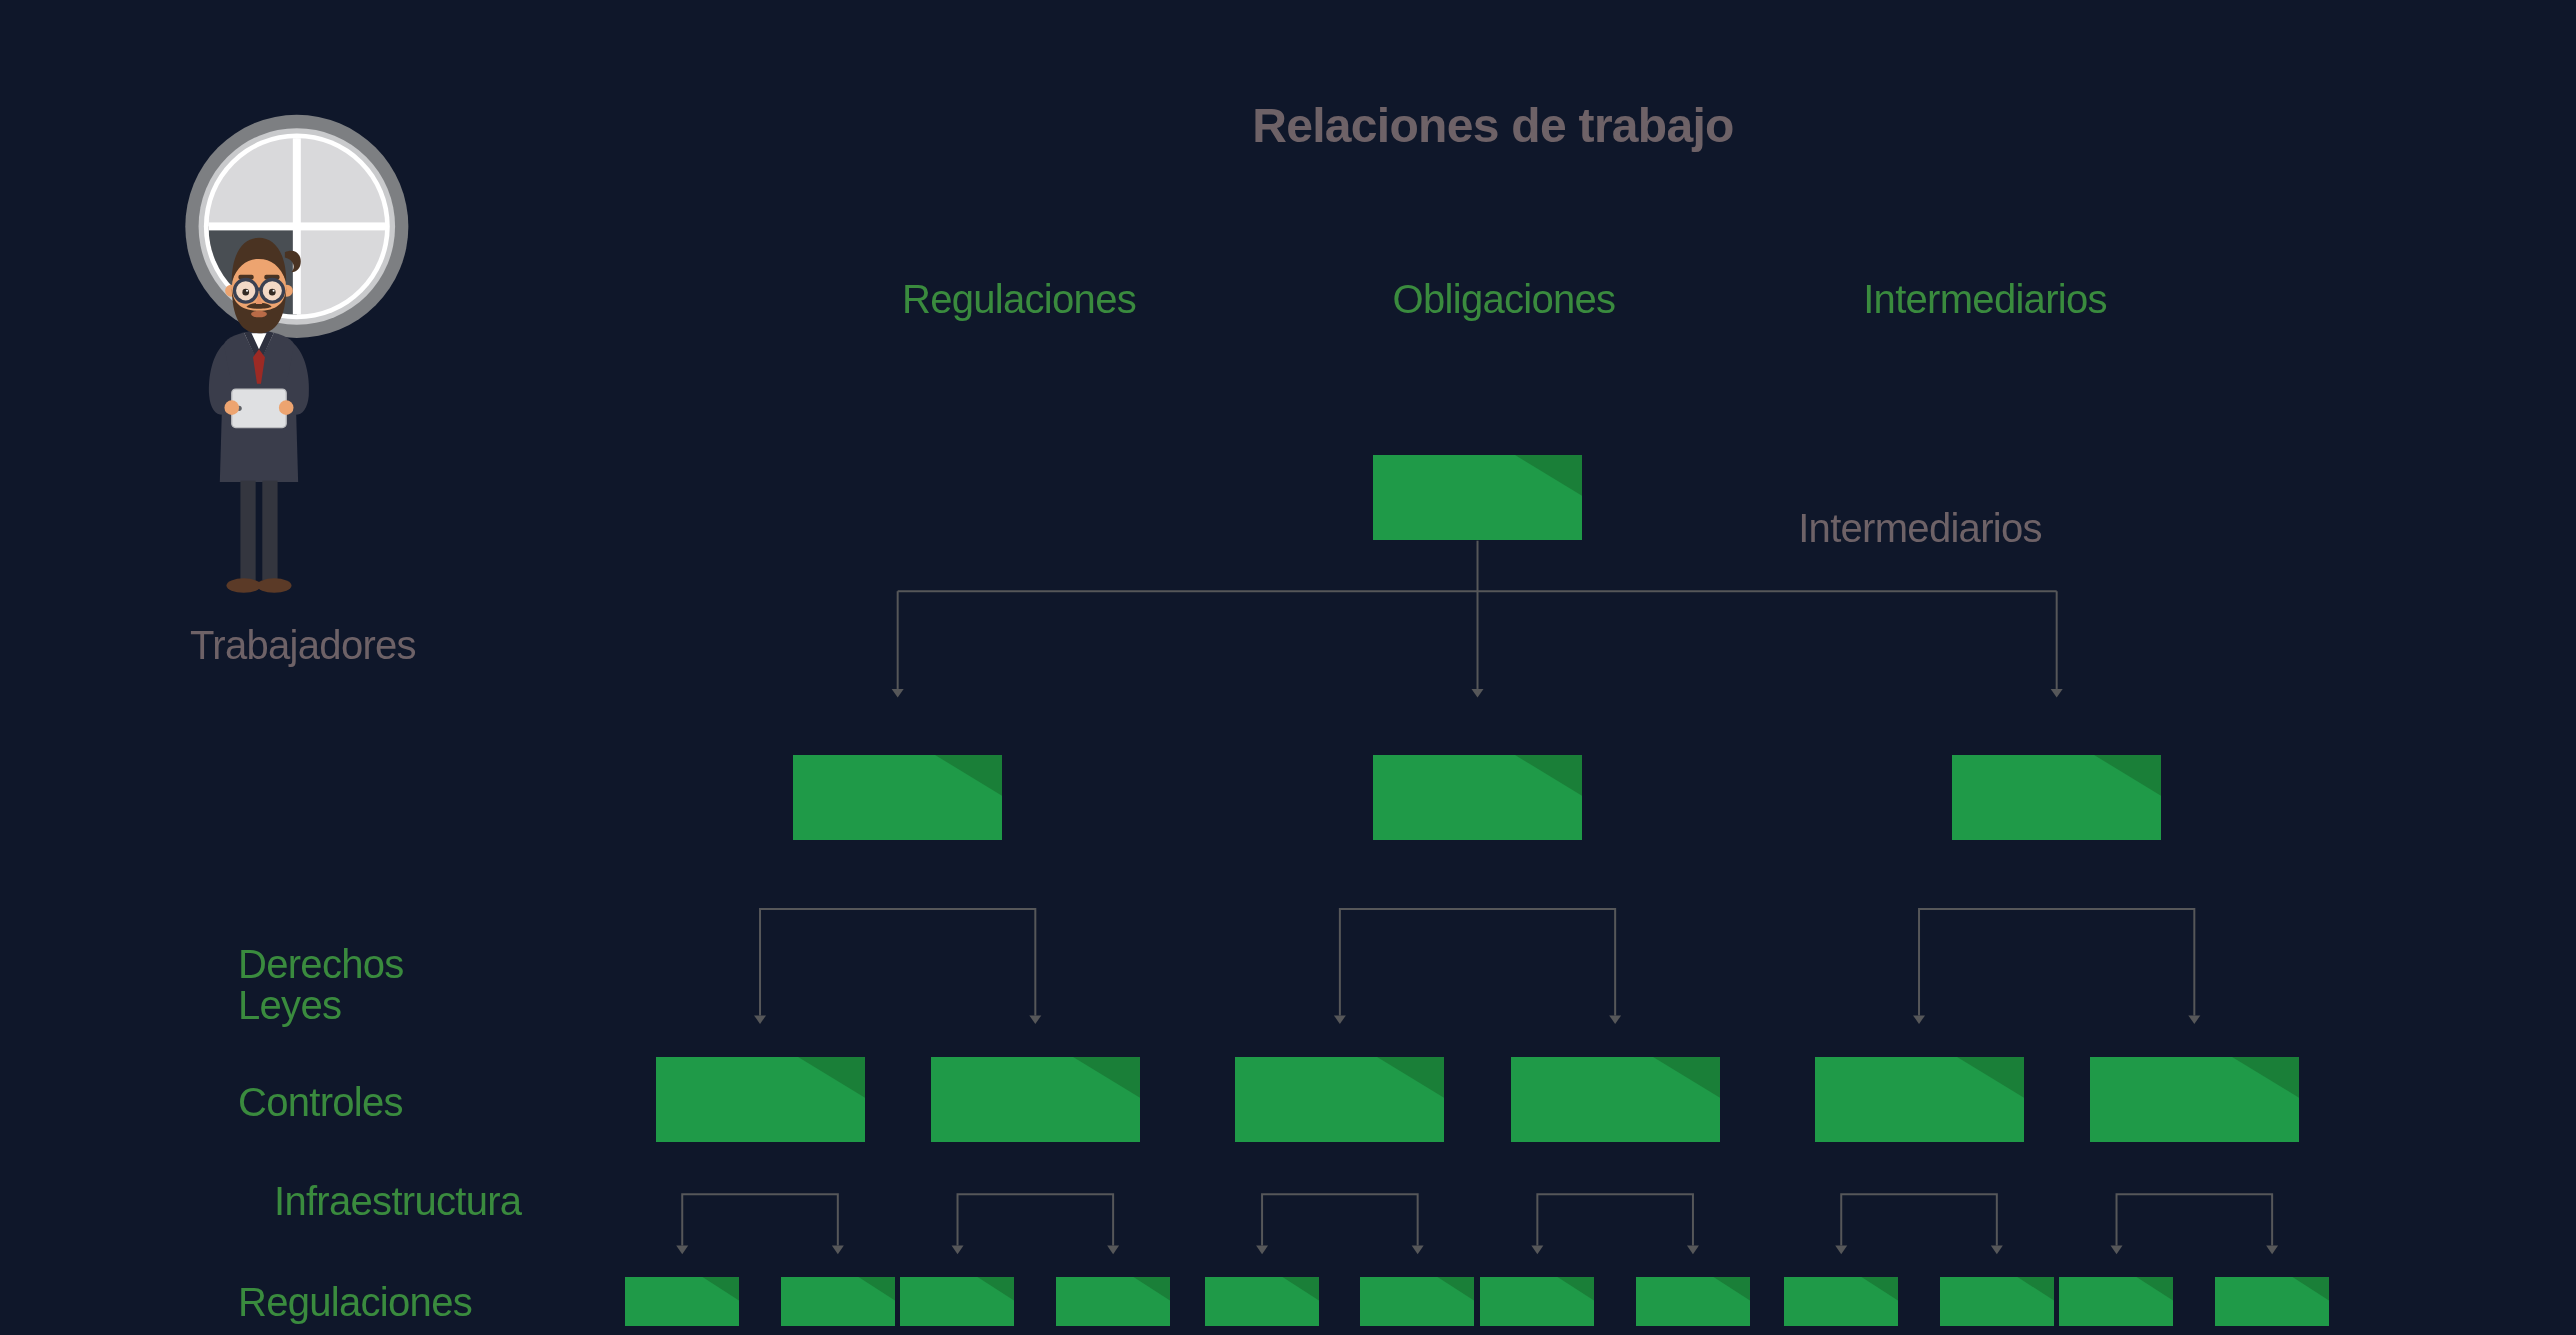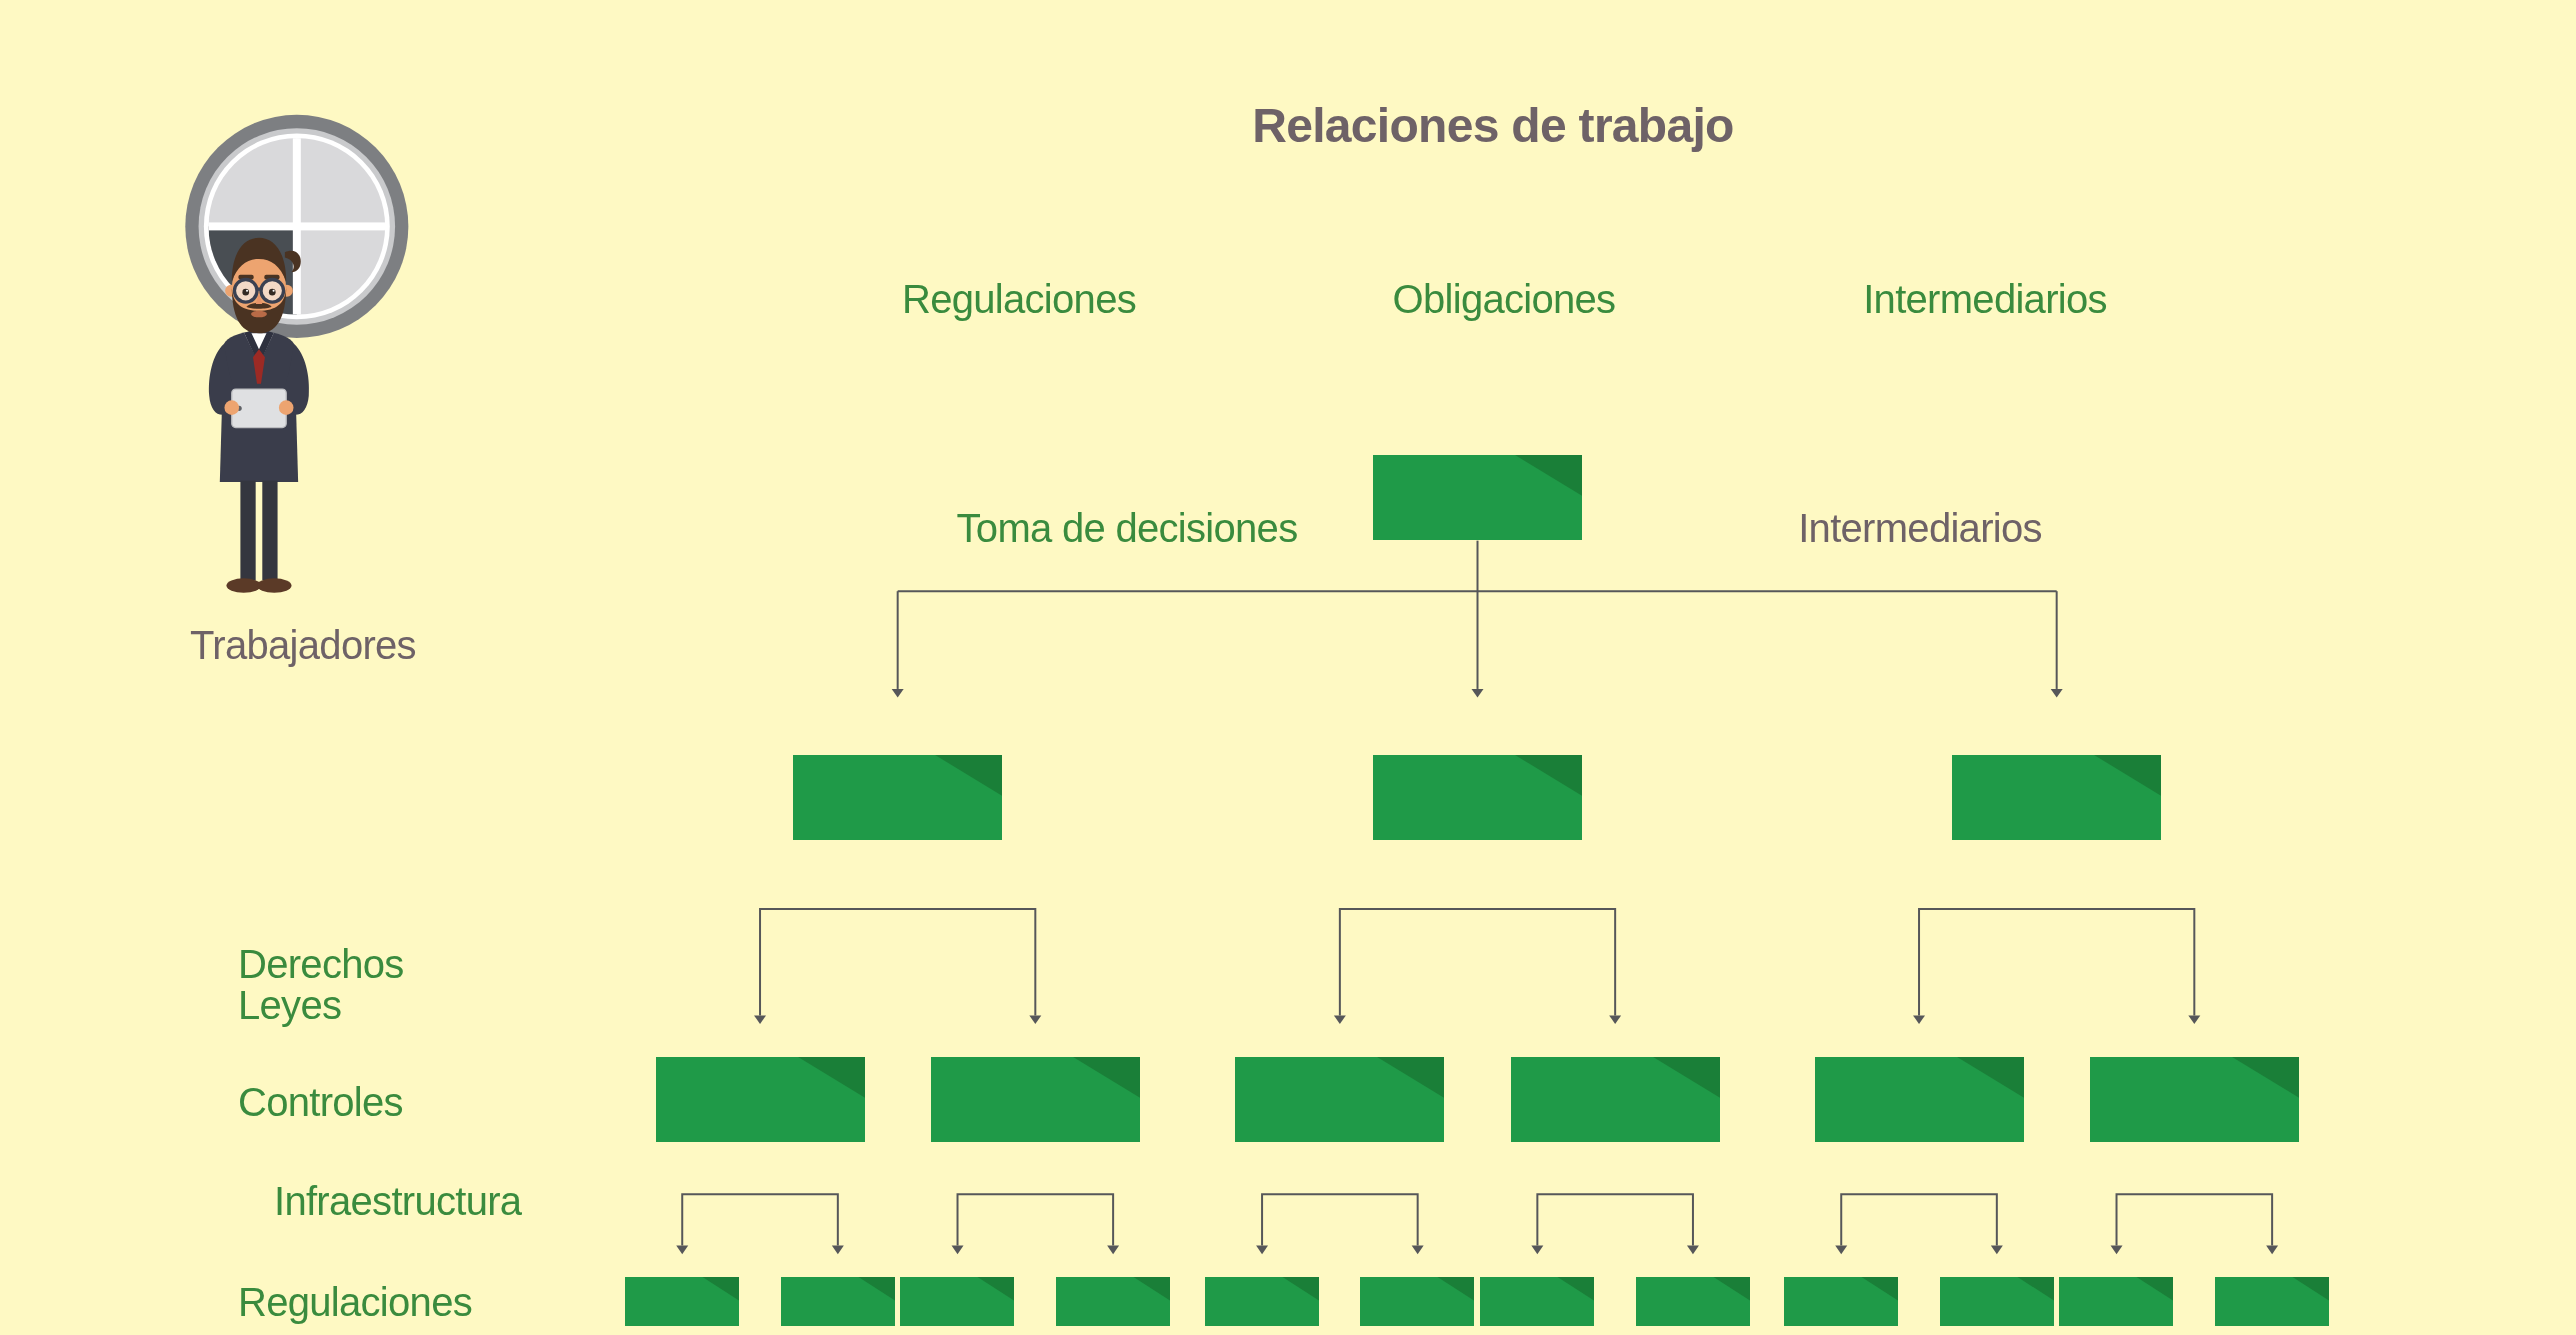--- a/index.html
+++ b/index.html
@@ -7,21 +7,21 @@
     --box-fold-green:#1a7f38;
     --label-green:#3a8b3e;
     --label-gray:#6e6267;
     --connector-gray:#565759;
   }
   html,body{
     margin:0;padding:0;width:2576px;height:1336px;
     background:#ffffff;overflow:hidden;
     font-family:"Liberation Sans",sans-serif;
   }
-  #canvas{position:relative;width:2576px;height:1336px;background:#fef9c3;}
+  #canvas{position:relative;width:2576px;height:1336px;background:#0f172a;}
   #connectors{position:absolute;left:0;top:0;width:2576px;height:1336px;}
   .gbox{position:absolute;background:var(--box-green);}
   .gbox::after{
     content:"";position:absolute;inset:0;
     background:var(--box-fold-green);
     clip-path:polygon(68% 0,100% 0,100% 48%);
   }
   .lbl{
     position:absolute;white-space:nowrap;
     font-size:40px;line-height:1.15;letter-spacing:-0.7px;
@@ -136,21 +136,20 @@
       <circle cx="166" cy="448" r="11" fill="#eda470"></circle>
     </g>
   </svg>
 
   <div class="title" style="left:1493px;top:98px;">Relaciones de trabajo</div>
 
   <div class="lbl green centered" style="left:1019px;top:276px;">Regulaciones</div>
   <div class="lbl green centered" style="left:1504px;top:276px;">Obligaciones</div>
   <div class="lbl green centered" style="left:1985px;top:276px;">Intermediarios</div>
 
-  <div class="lbl green centered" style="left:1127px;top:505px;">Toma de decisiones</div>
   <div class="lbl gray centered" style="left:1920px;top:505px;">Intermediarios</div>
 
   <div class="lbl green" style="left:238px;top:941px;text-align:center;">Derechos</div>
   <div class="lbl green" style="left:238px;top:982px;">Leyes</div>
   <div class="lbl green" style="left:238px;top:1079px;text-align:center;">Controles</div>
   <div class="lbl green" style="left:238px;top:1178px;margin-left:36px;">Infraestructura</div>
   <div class="lbl green" style="left:238px;top:1279px;">Regulaciones</div>
 
   <div class="lbl gray centered" style="left:303px;top:622px;">Trabajadores</div>
 

